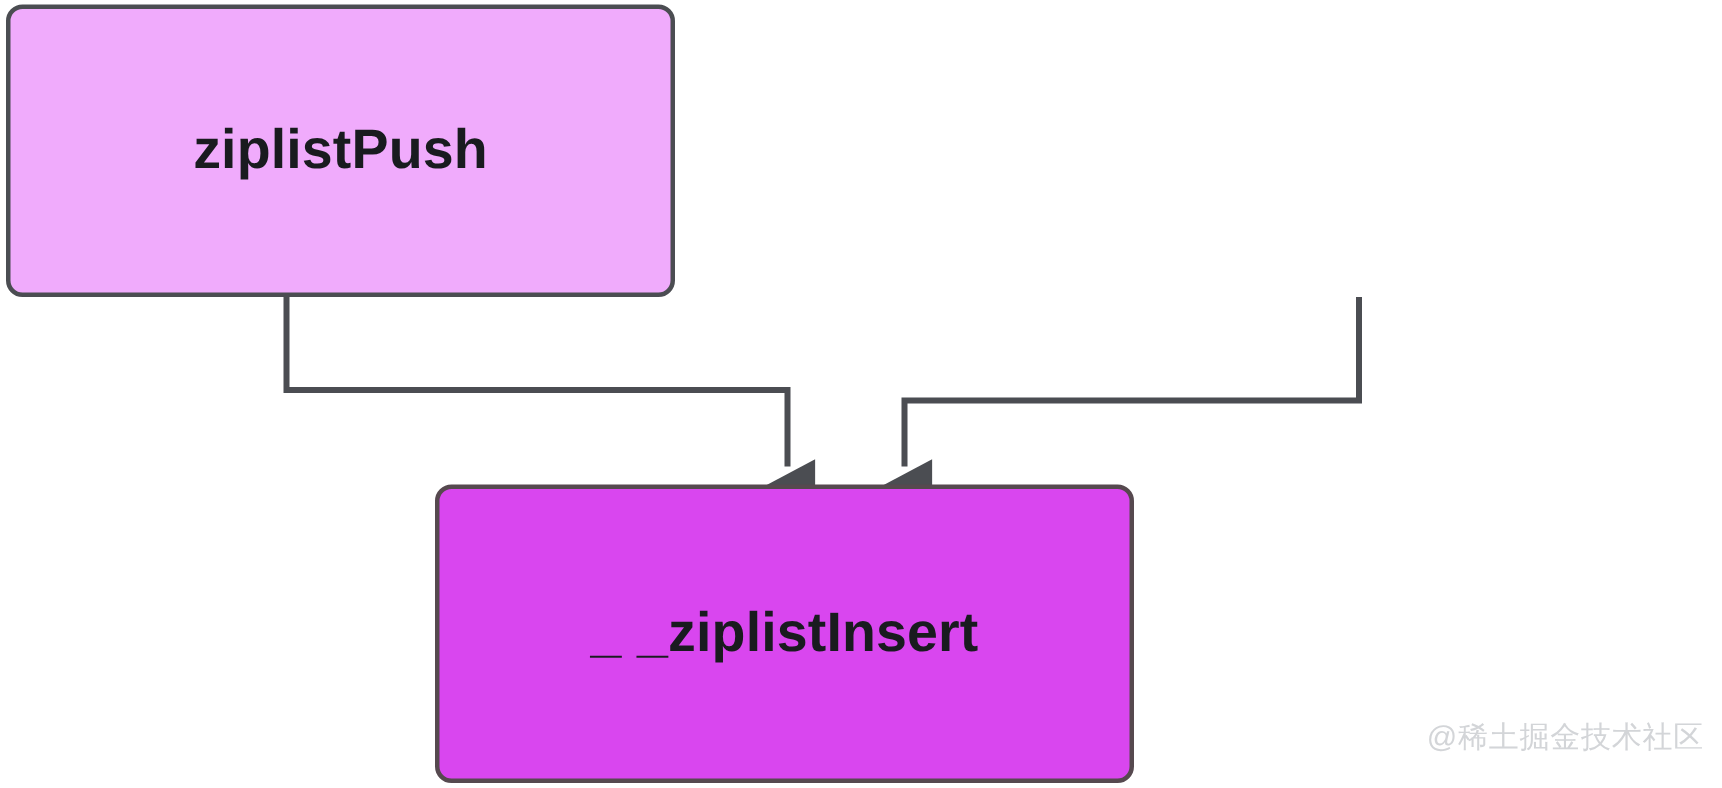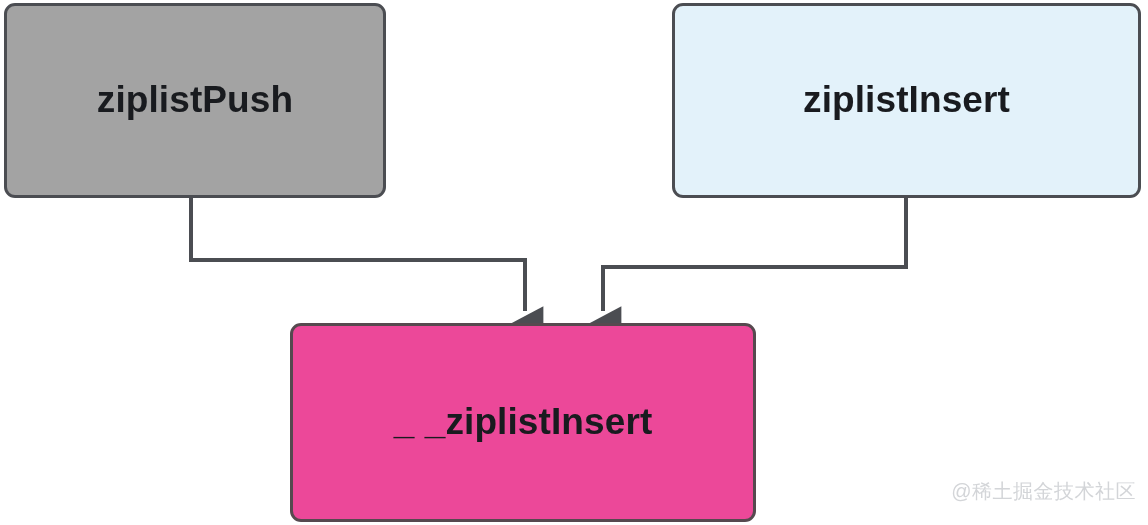--- a/index.html
+++ b/index.html
@@ -40,37 +40,37 @@
     font-size: 37px;
     font-weight: 700;
     color: #191b1f;
     letter-spacing: 0.1px;
     line-height: 1.15;
     white-space: nowrap;
   }
   .node-push {
     left: 4px;
     top: 3px;
-    width: 382px;
+    width: 446px;
     height: 195px;
-    background: #a3a3a3;
+    background: #f0abfc;
   }
   .node-insert {
     left: 672px;
     top: 3px;
     width: 469px;
     height: 195px;
     background: #e3f2fa;
   }
   .node-internal {
     left: 290px;
     top: 323px;
     width: 466px;
     height: 199px;
-    background: #ec4899;
+    background: #d946ef;
     border-color: #56494f;
   }
   .watermark {
     position: absolute;
     right: 12px;
     bottom: 20px;
     font-size: 20px;
     color: #d3d5d8;
     white-space: nowrap;
     letter-spacing: 0.5px;
@@ -90,23 +90,20 @@
 
     <path d="M 191 198 L 191 260 L 525 260 L 525 311" fill="none" stroke="#4b4d52" stroke-width="4" stroke-linecap="butt" stroke-linejoin="miter" marker-end="url(#arrowhead)"></path>
 
     <path d="M 906 198 L 906 267 L 603 267 L 603 311" fill="none" stroke="#4b4d52" stroke-width="4" stroke-linecap="butt" stroke-linejoin="miter" marker-end="url(#arrowhead)"></path>
   </svg>
 
   <div class="node node-push">
     <span class="node-label">ziplistPush</span>
   </div>
 
-  <div class="node node-insert">
-    <span class="node-label">ziplistInsert</span>
-  </div>
 
   <div class="node node-internal">
     <span class="node-label">_ _ziplistInsert</span>
   </div>
 
   <div class="watermark">@稀土掘金技术社区</div>
 
 </div>
 
 </body></html>

